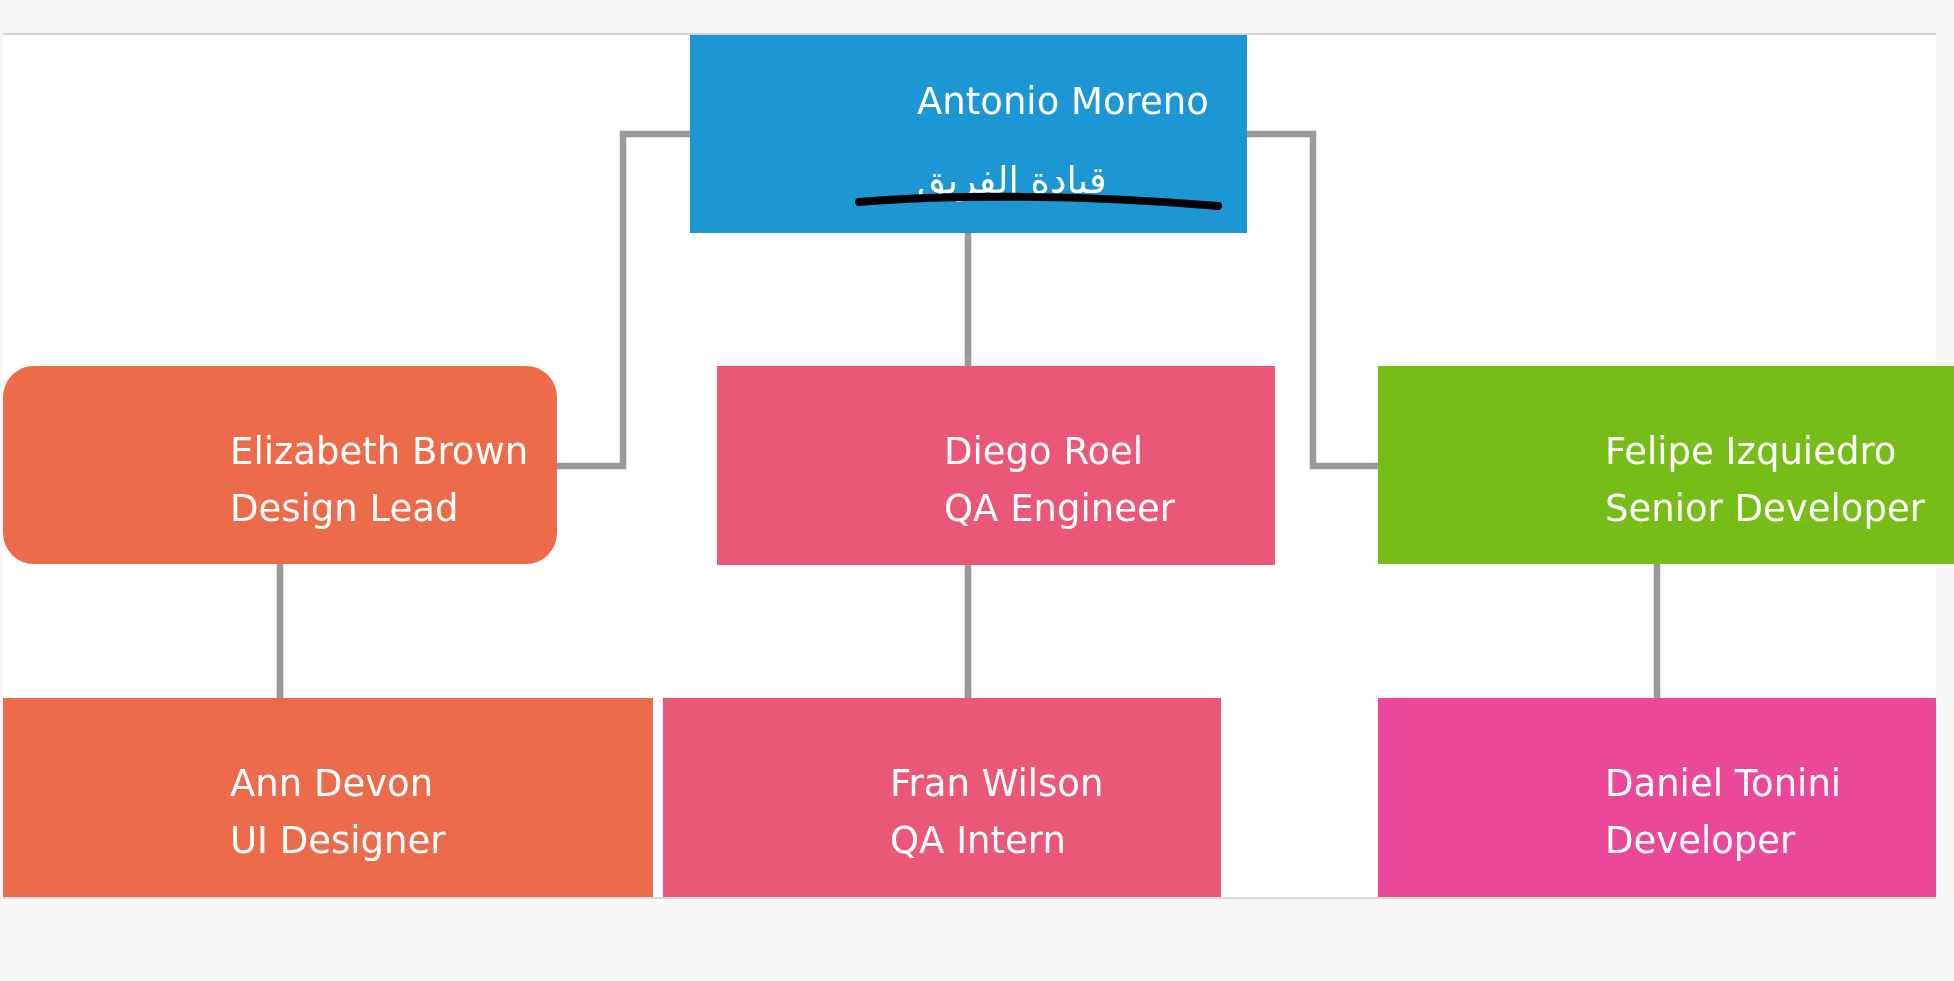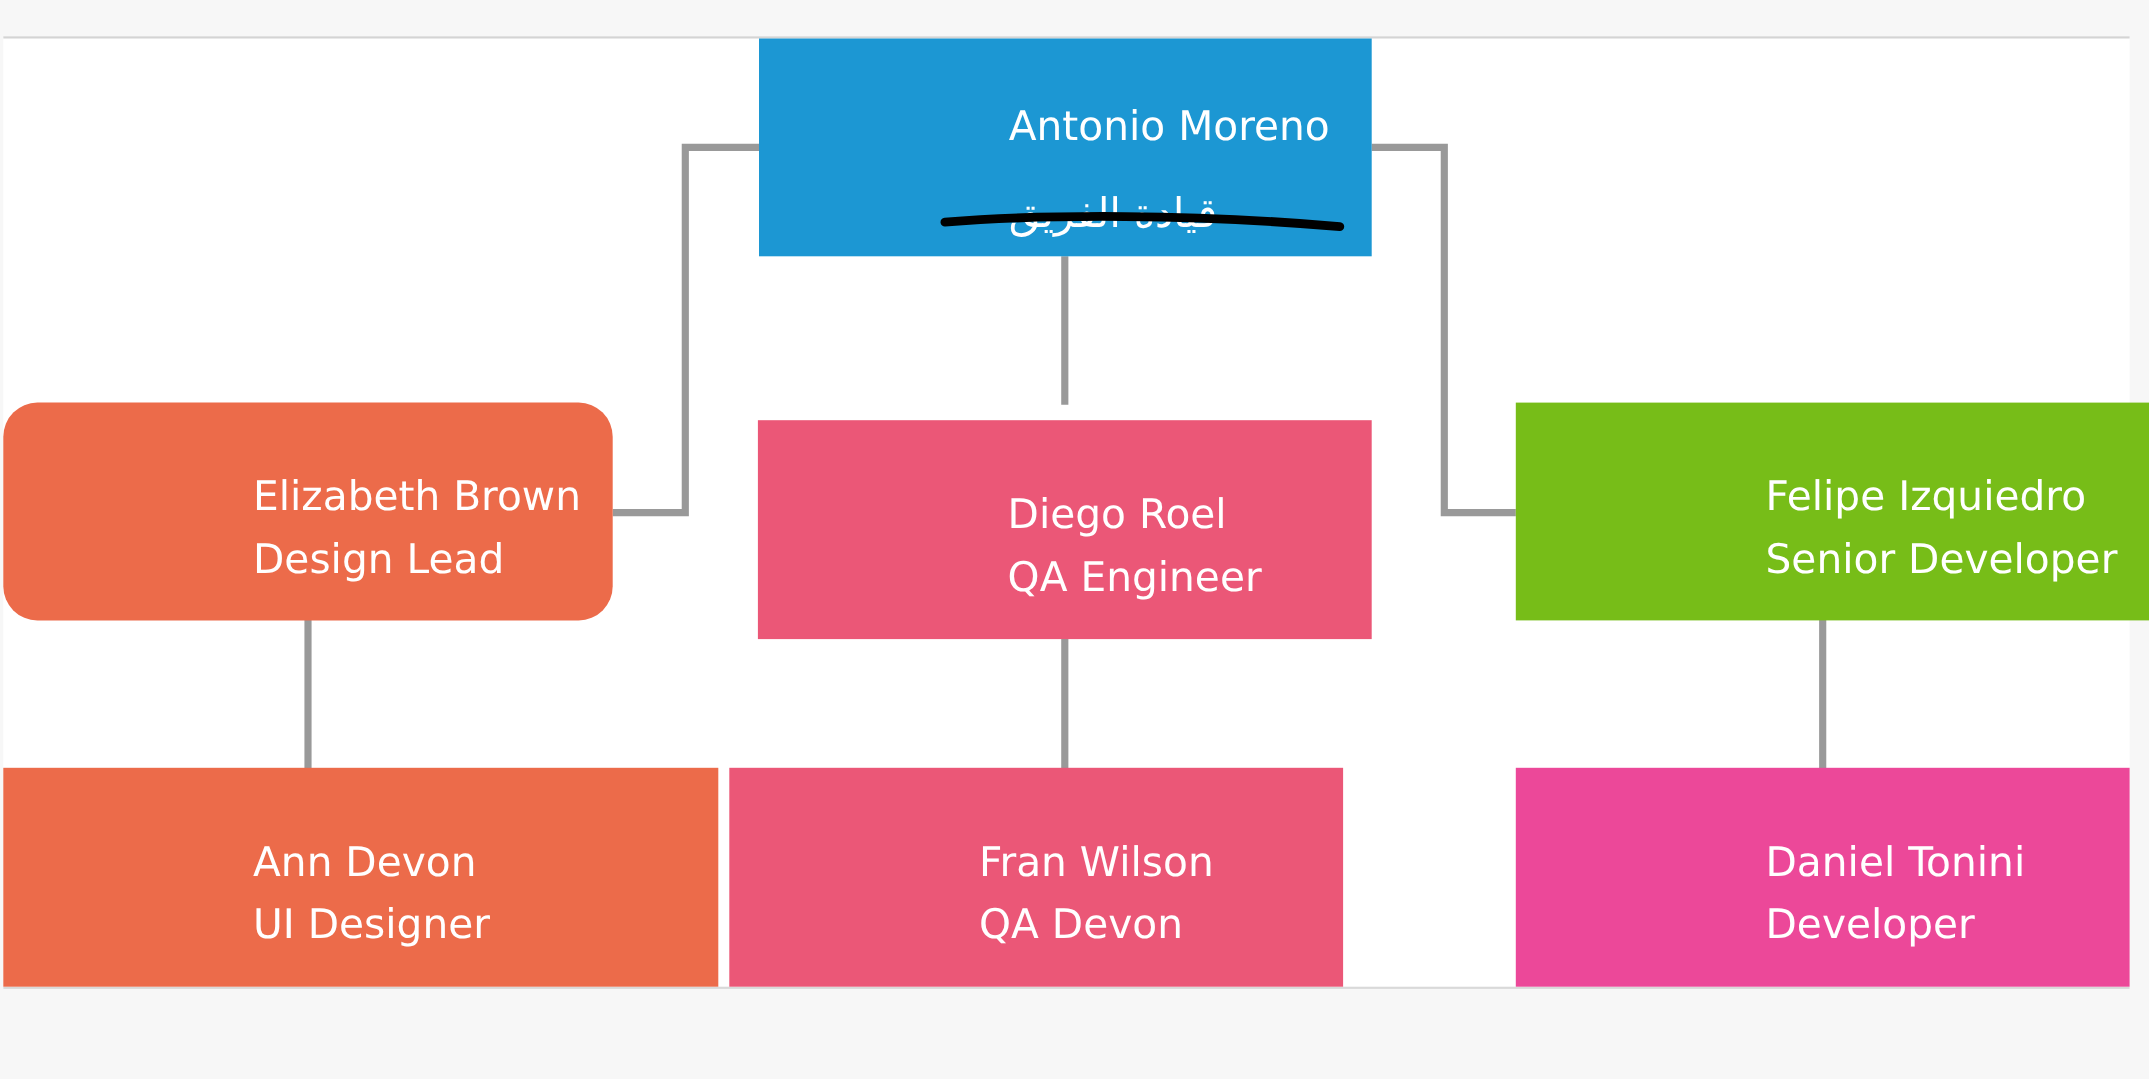--- a/index.html
+++ b/index.html
@@ -47,26 +47,26 @@
   }
   .node-text {
     position: absolute;
     left: 227px;
     top: 57px;
     font-size: 37px;
     line-height: 57px;
     white-space: nowrap;
     text-align: left;
   }
-  .n-antonio .node-text { top: 51px; }
+  .n-antonio .node-text { top: 38px; }
   .n-antonio .node-role { margin-top: 22px; }
 
   .n-antonio   { left: 690px;  top: 35px;  width: 557px; height: 198px; }
   .n-elizabeth { left: 3px;    top: 366px; width: 554px; height: 198px; border-radius: 31px; }
-  .n-diego     { left: 689px;  top: 366px; width: 558px; height: 199px; margin-top: 16px; }
+  .n-diego     { left: 717px;  top: 366px; width: 558px; height: 199px; }
   .n-felipe    { left: 1378px; top: 366px; width: 558px; height: 198px; }
   .n-ann       { left: 3px;    top: 698px; width: 650px; height: 199px; }
   .n-fran      { left: 663px;  top: 698px; width: 558px; height: 199px; }
   .n-daniel    { left: 1378px; top: 698px; width: 558px; height: 199px; }
 </style>
 </head>
 <body>
 
 <div id="figure" style="background-color: rgb(247, 247, 247);">
 
@@ -112,21 +112,21 @@
   <div class="node n-ann" style="background-color: rgb(236, 107, 74);">
     <div class="node-text">
       <div class="node-name">Ann Devon</div>
       <div class="node-role">UI Designer</div>
     </div>
   </div>
 
   <div class="node n-fran" style="background-color: rgb(235, 87, 119);">
     <div class="node-text">
       <div class="node-name">Fran Wilson</div>
-      <div class="node-role">QA Devon</div>
+      <div class="node-role">QA Intern</div>
     </div>
   </div>
 
   <div class="node n-daniel" style="background-color: #ec4899;">
     <div class="node-text">
       <div class="node-name">Daniel Tonini</div>
       <div class="node-role">Developer</div>
     </div>
   </div>
 

